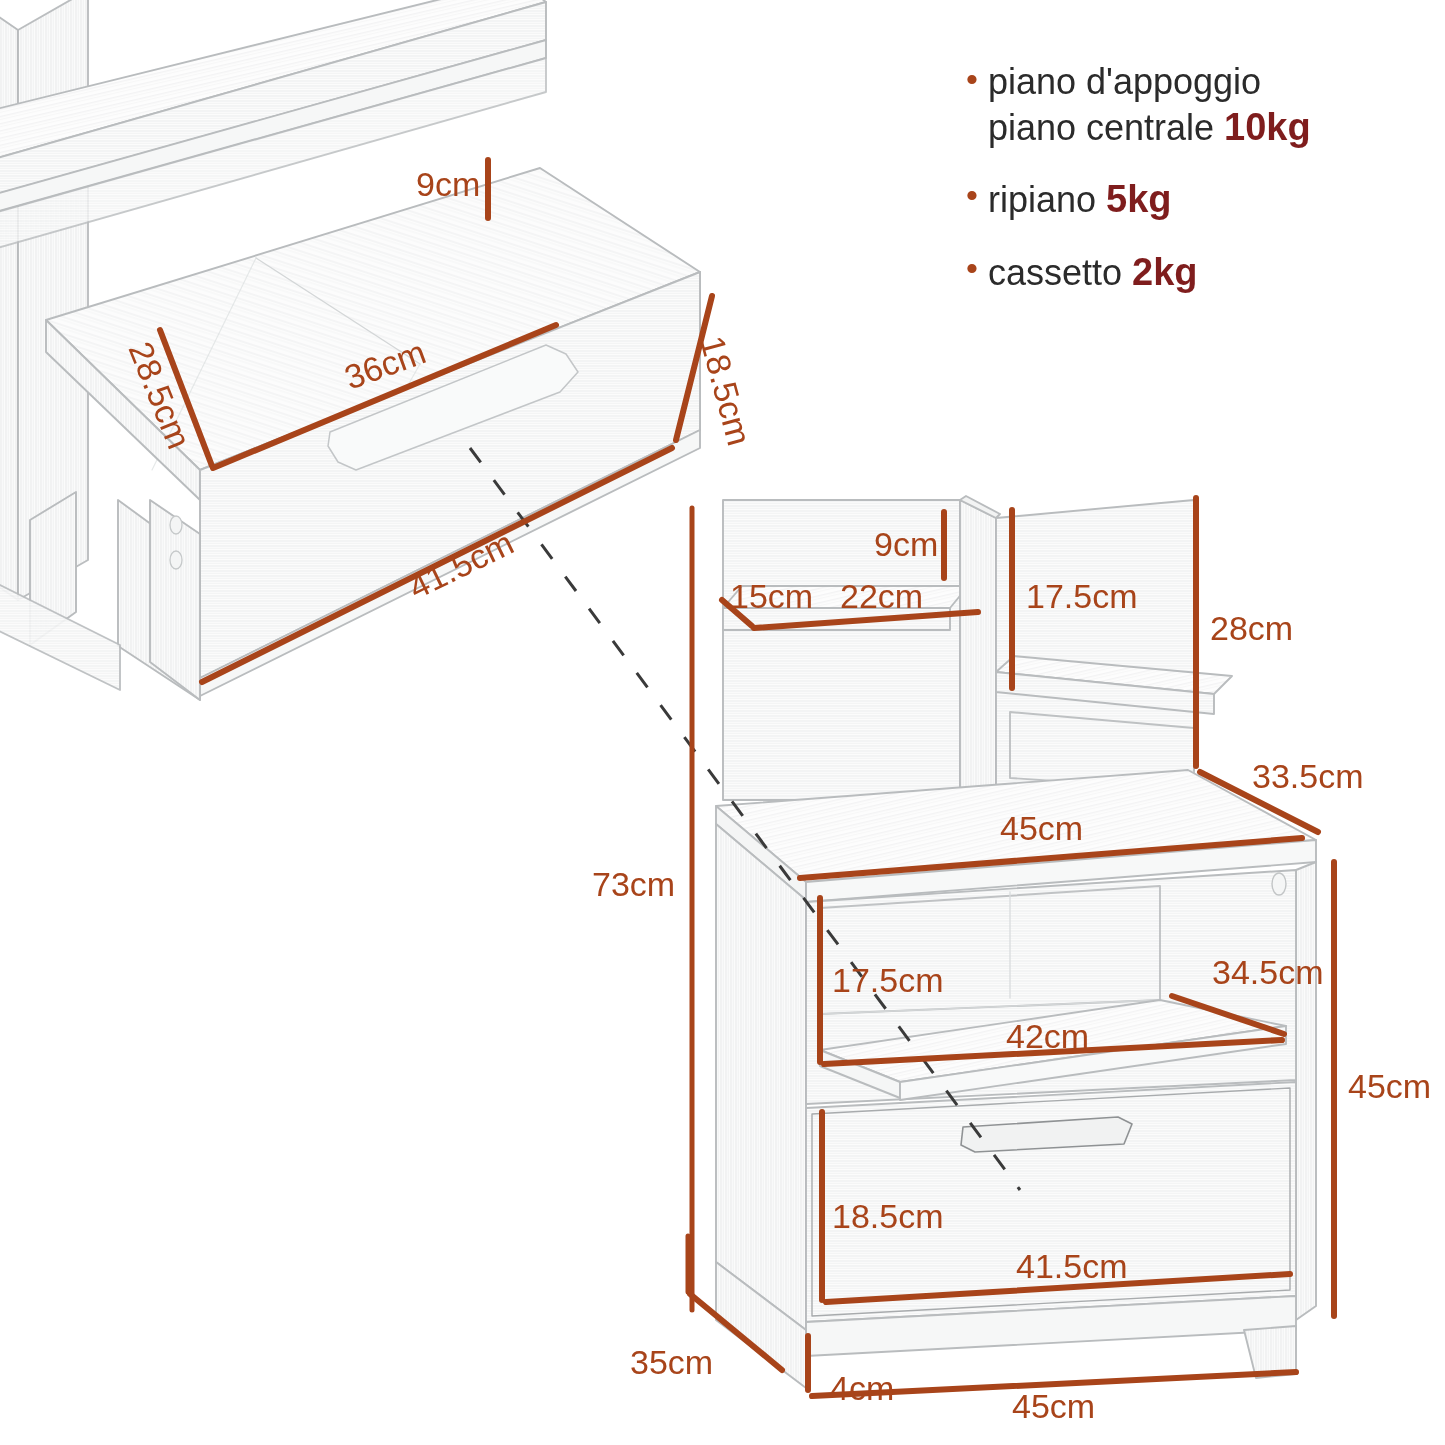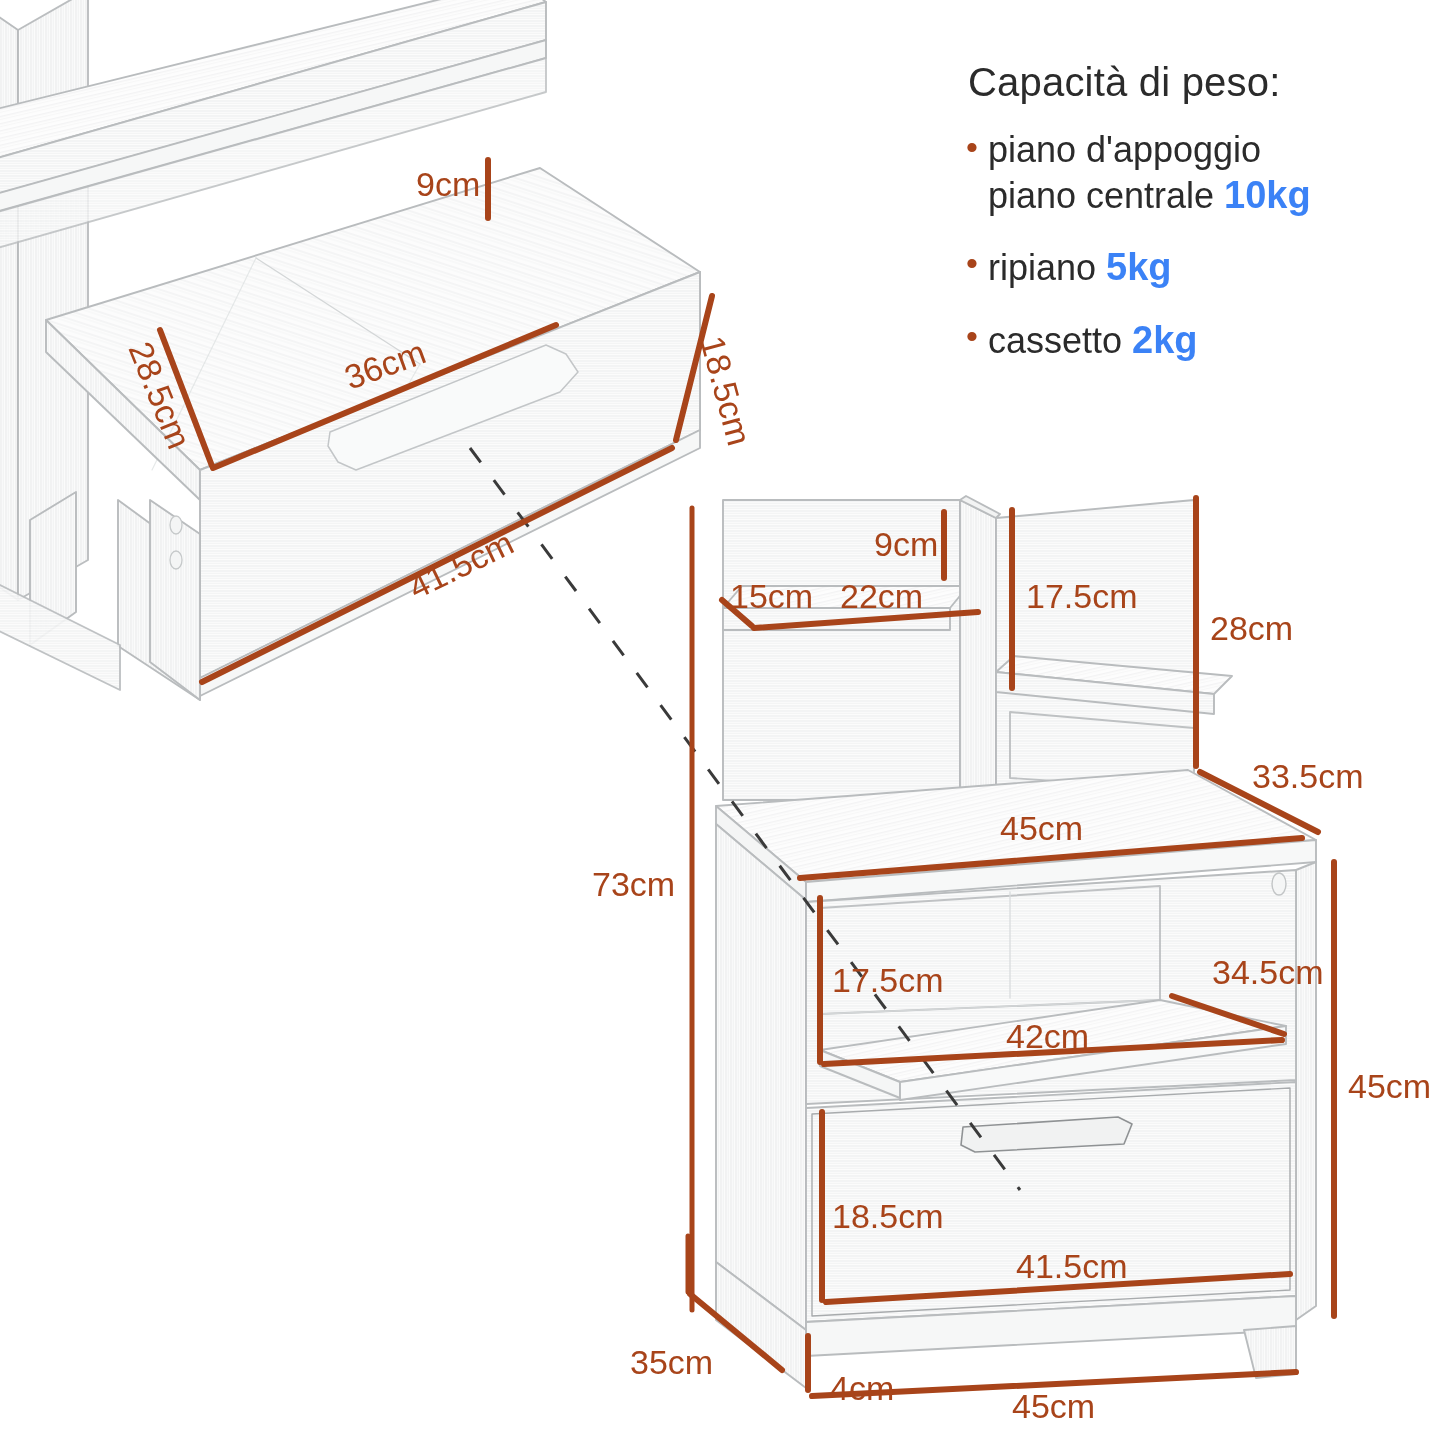--- a/index.html
+++ b/index.html
@@ -7,21 +7,21 @@
        font-family:"Liberation Sans","DejaVu Sans",sans-serif;}
   #stage{position:absolute;inset:0;width:1445px;height:1445px;}
   svg.layer{position:absolute;left:0;top:0;width:1445px;height:1445px;overflow:visible;}
 
   .capacity-block{position:absolute;left:966px;top:60px;width:460px;}
   .cap-title{font-size:40px;color:#2b2b2b;letter-spacing:.2px;line-height:1.1;margin:0 0 24px 2px;font-weight:400;}
   .cap-list{list-style:none;margin:0;padding:0;}
   .cap-item{display:flex;align-items:flex-start;margin-bottom:26px;}
   .cap-bullet{color:#A8441A;font-size:34px;line-height:38px;margin-right:10px;flex:0 0 auto;}
   .cap-text{font-size:36px;color:#2b2b2b;line-height:1.22;font-weight:400;}
-  .cap-val{color:#3b82f6;font-weight:bold;font-size:38px;}
+  .cap-val{color:#7f1d1d;font-weight:bold;font-size:38px;}
   .cap-sub{display:block;}
 </style>
 </head>
 <body>
 
 <div id="stage">
 
   <svg class="layer" viewBox="0 0 1445 1445">
     <defs>
       <pattern id="woodH" width="6" height="5" patternUnits="userSpaceOnUse">
@@ -192,21 +192,20 @@
       <text x="1016" y="1278">41.5cm</text>
       <text x="1348" y="1098">45cm</text>
 
       <text x="630" y="1374">35cm</text>
       <text x="830" y="1400">4cm</text>
       <text x="1012" y="1418">45cm</text>
     </g>
   </svg>
 
   <div class="capacity-block">
-    <div class="cap-title">Capacità di peso:</div>
     <ul class="cap-list">
 
       <li class="cap-item">
         <span class="cap-bullet">•</span>
         <span class="cap-text">
           <span>piano d'appoggio</span>
           <span class="cap-sub">
             <span>piano centrale</span>
             <span class="cap-val">  10kg</span>
           </span>

